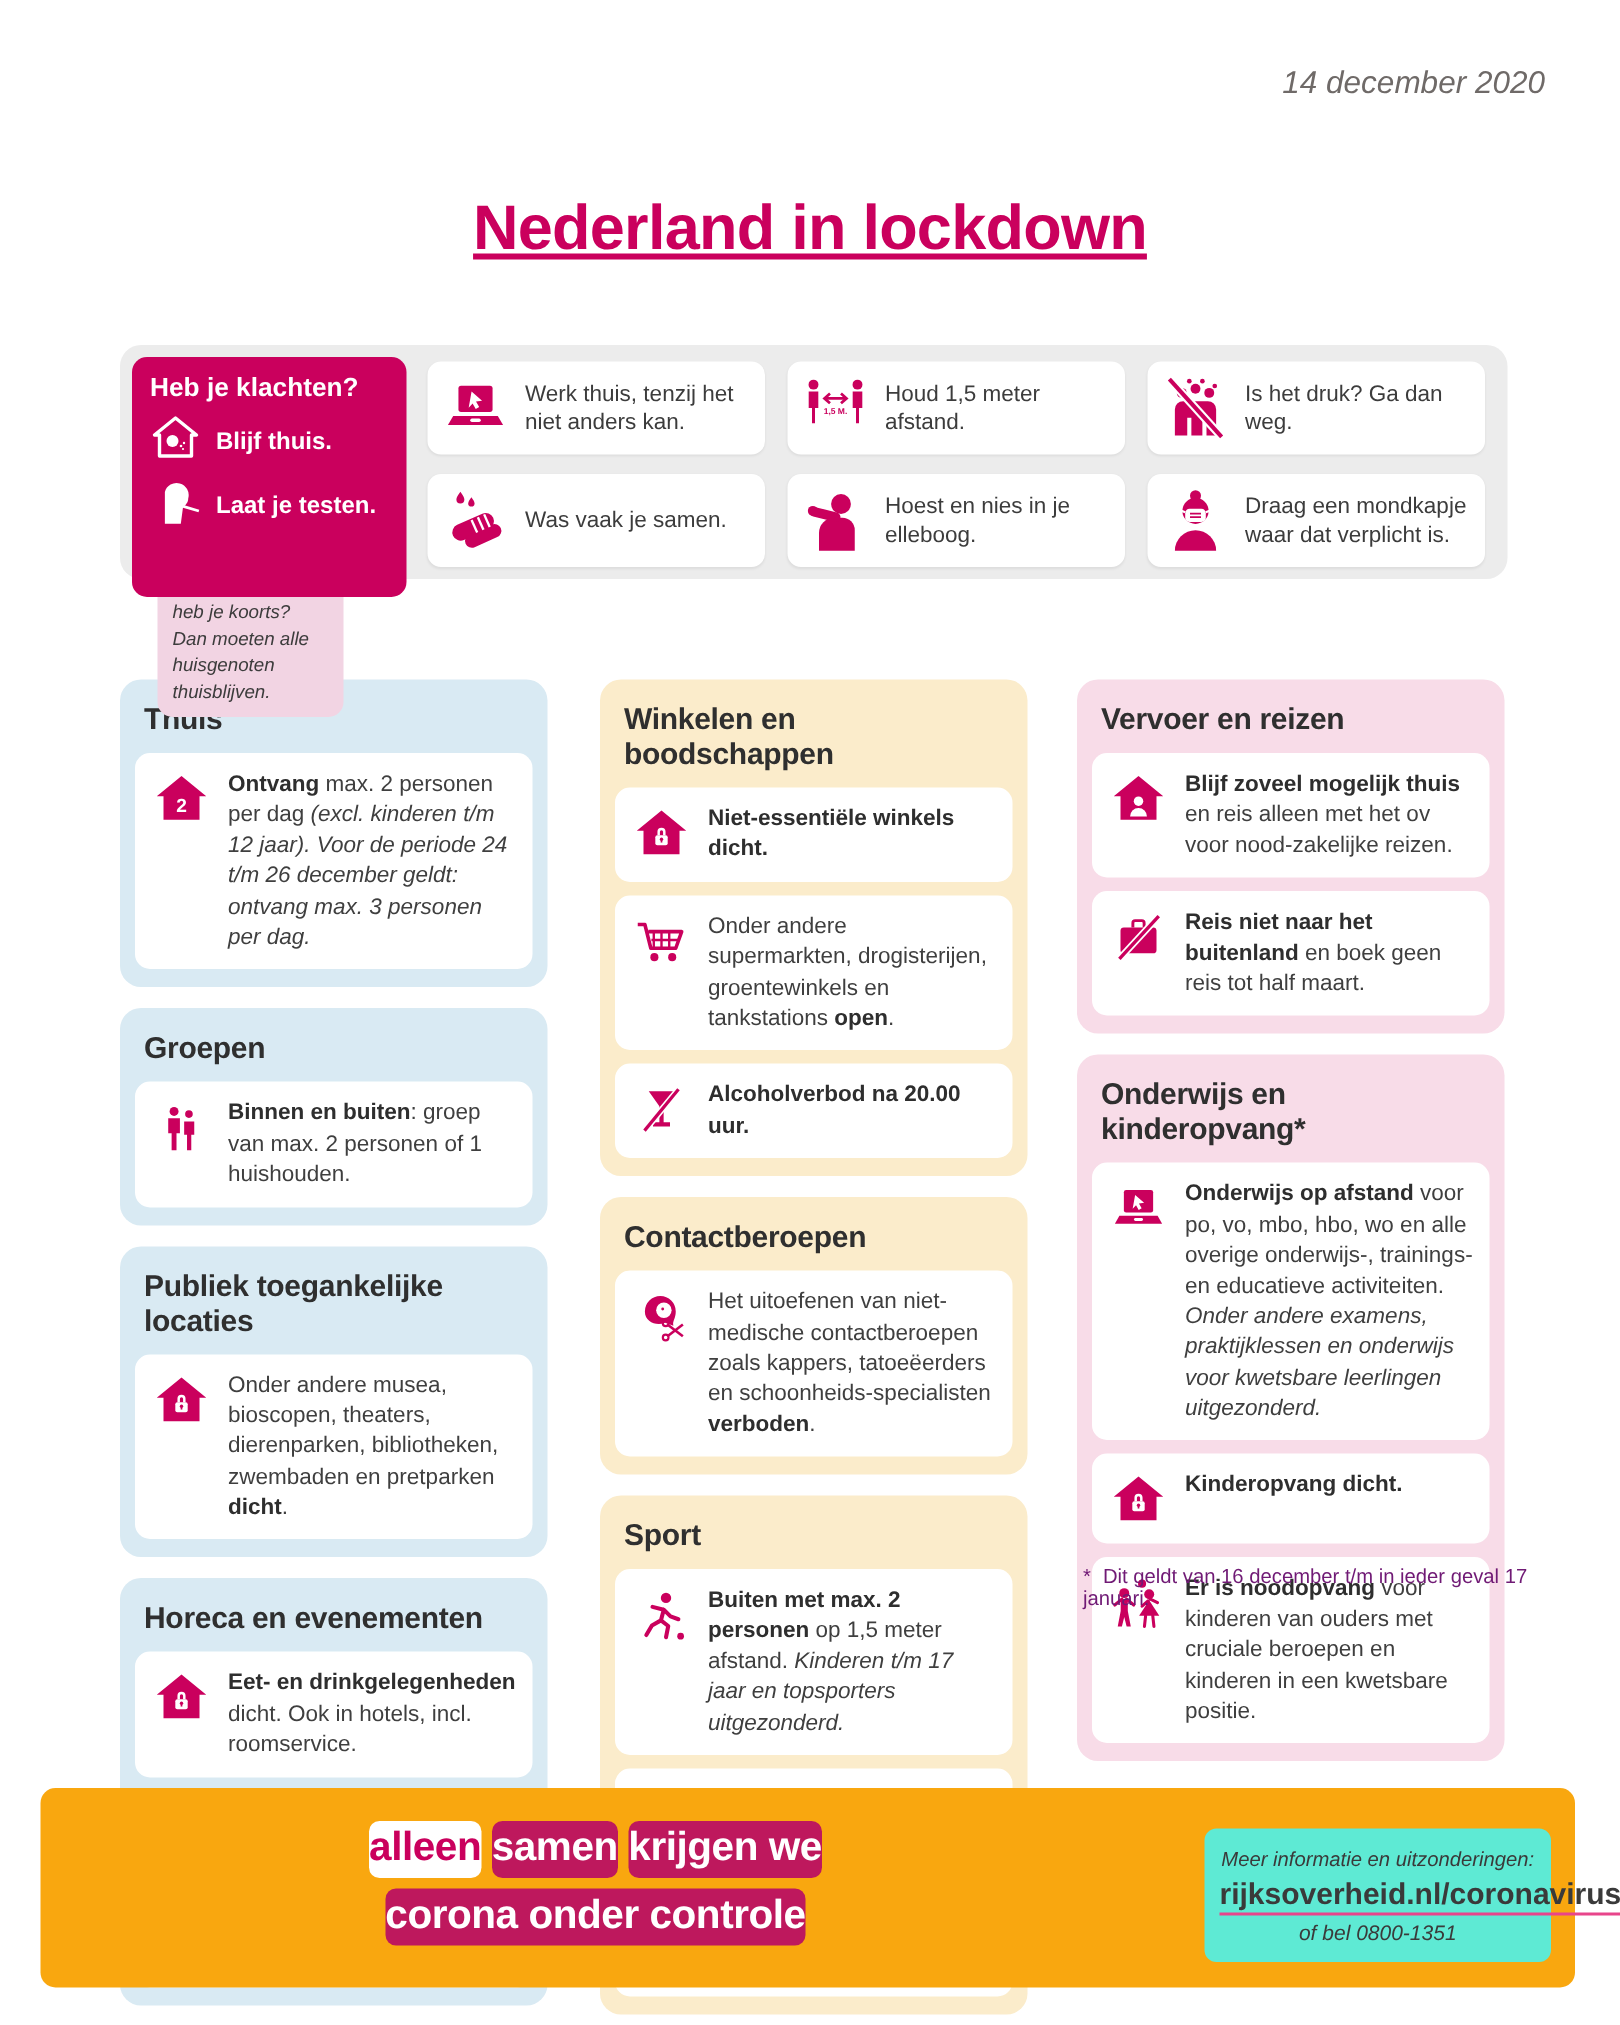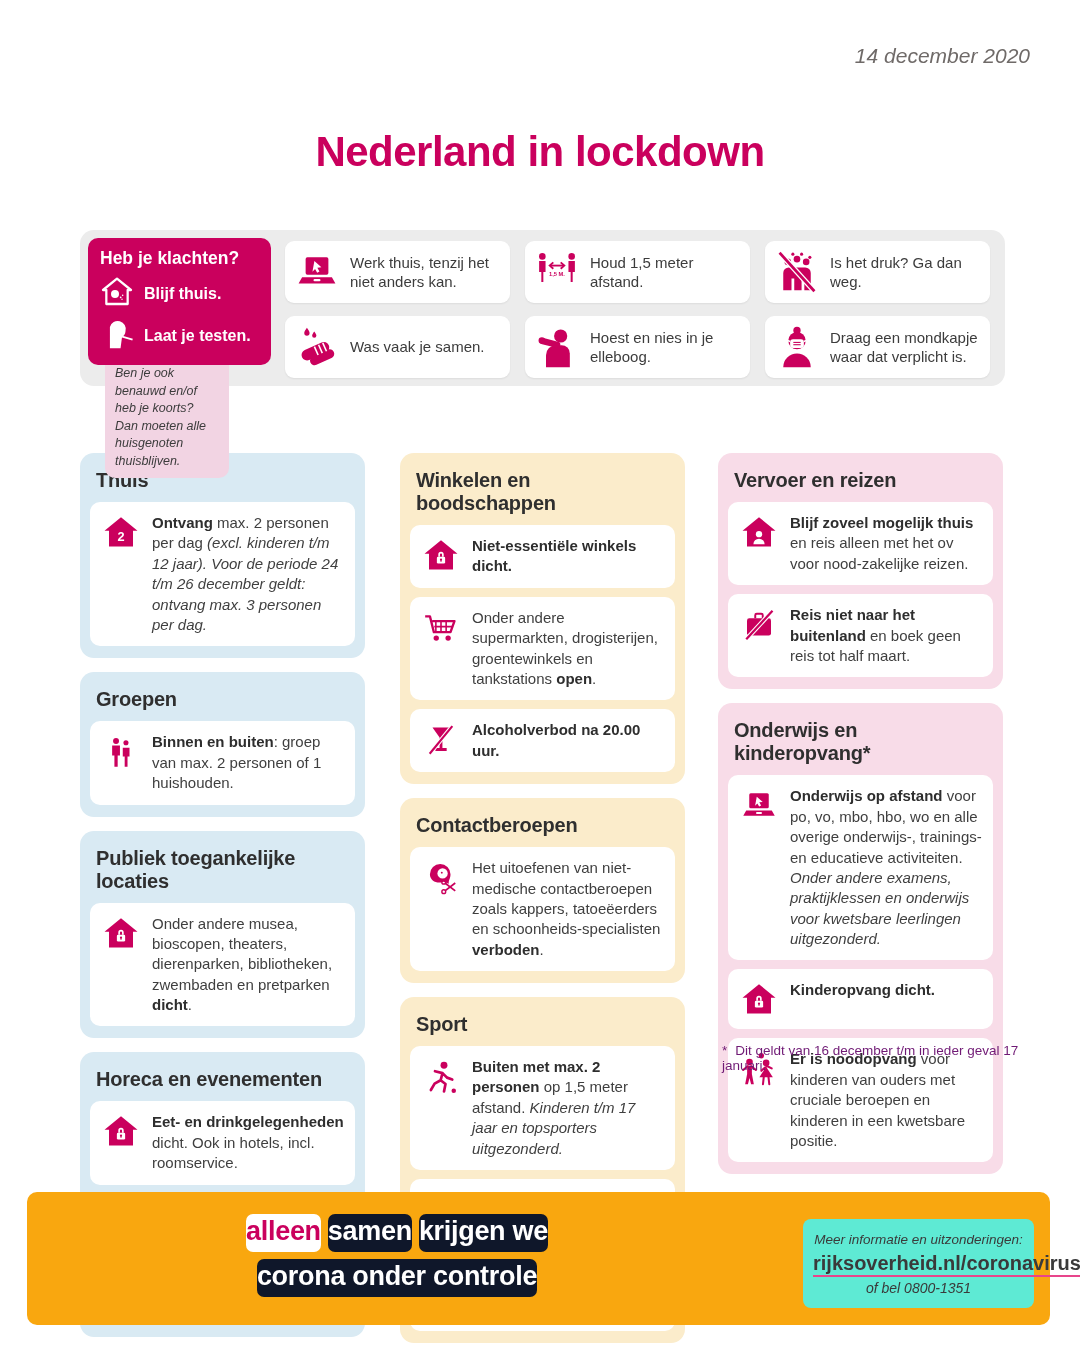--- a/index.html
+++ b/index.html
@@ -1,26 +1,26 @@
 <!DOCTYPE html>
 <html><head>
 <meta charset="utf-8">
 <style>
   html,body{margin:0;padding:0;background:#fff;}
   .page{position:relative;width:1080px;height:1350px;background:#ffffff;overflow:hidden;
         font-family:"Liberation Sans",sans-serif;color:#3f3f3f;}
 
   .date{position:absolute;top:44px;right:50px;font-size:21px;font-style:italic;color:#6f6a68;}
   .title{position:absolute;top:128px;left:0;width:100%;text-align:center;margin:0;
-         font-size:42px;font-weight:700;color:#CA005D;letter-spacing:-.5px;}
+         font-size:42px;font-weight:700;color:#CA005D;letter-spacing:-.5px;text-decoration:underline;}
 
   
   .topband{position:absolute;left:80px;top:230px;width:925px;height:156px;background:#ECECEC;border-radius:14px;}
 
-  .klachten{position:absolute;left:88px;top:238px;width:183px;height:127px;box-sizing:border-box;
+  .klachten{position:absolute;left:88px;top:238px;width:183px;height:160px;box-sizing:border-box;
             background:#CA005D;border-radius:10px;color:#fff;padding:10px 12px;z-index:3;}
   .k-title{font-size:17.5px;font-weight:700;margin-bottom:7px;}
   .k-row{display:flex;align-items:center;gap:10px;margin-top:5px;}
   .k-label{font-size:16px;font-weight:700;}
   .k-note{position:absolute;left:105px;top:356px;width:124px;box-sizing:border-box;background:#F2D4E3;
           border-radius:0 0 10px 10px;padding:9px 10px 8px;font-size:12.5px;line-height:1.4;
           font-style:italic;color:#3c3c3c;z-index:2;}
 
   .basics{position:absolute;left:285px;top:241px;display:grid;
           grid-template-columns:225px 225px 225px;grid-auto-rows:62px;column-gap:15px;row-gap:13px;z-index:2;}
@@ -44,21 +44,21 @@
 
   .footnote{position:absolute;left:722px;top:1043px;width:300px;font-size:13.5px;color:#701a75;}
   .footnote .star{margin-right:8px;}
 
   
   .footer{position:absolute;left:27px;top:1192px;width:1023px;height:133px;background:#F9A70F;border-radius:10px;}
   .slogan{position:absolute;left:0;top:22px;width:740px;text-align:center;}
   .tagline{display:flex;justify-content:center;gap:7px;}
   .tagline2{margin-top:7px;}
   .tag{display:inline-block;font-weight:700;font-size:27px;padding:2px 0 5px;border-radius:7px;letter-spacing:-.3px;}
-  .tag-m{background:#0f172a;color:#fff;}
+  .tag-m{background:#be185d;color:#fff;}
   .tag-w{background:#fff;color:#CA005D;}
   .info{position:absolute;left:776px;top:27px;width:231px;box-sizing:border-box;background:#5eead4;border-radius:8px;
         padding:13px 10px 12px;text-align:center;color:#3a3a3a;}
   .info .l1{font-size:13.5px;font-style:italic;margin:0 0 5px;}
   .info .l2{font-size:20px;font-weight:700;margin:0 0 5px;}
   .info .l2 span{border-bottom:2.5px solid #E8458B;padding-bottom:1px;color:#3a3a3a;text-decoration:none;}
   .info .l3{font-size:14px;font-style:italic;margin:0;}
 </style>
 </head>
 <body>

